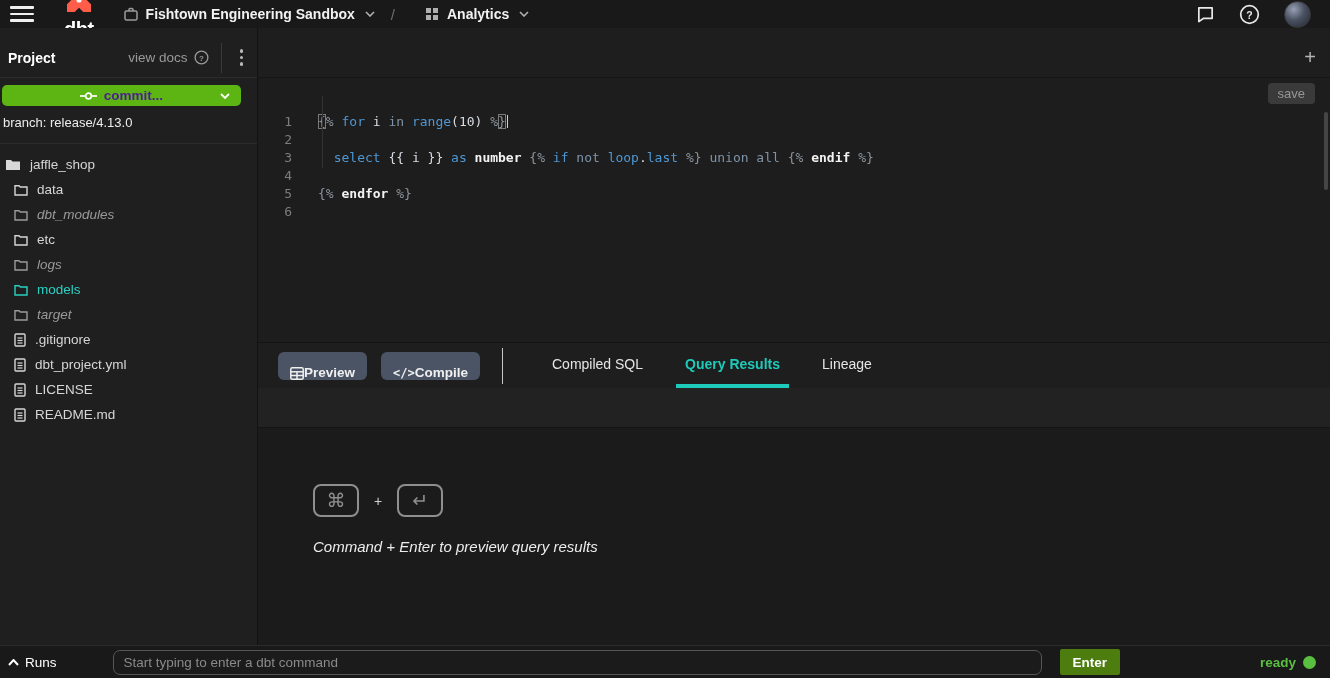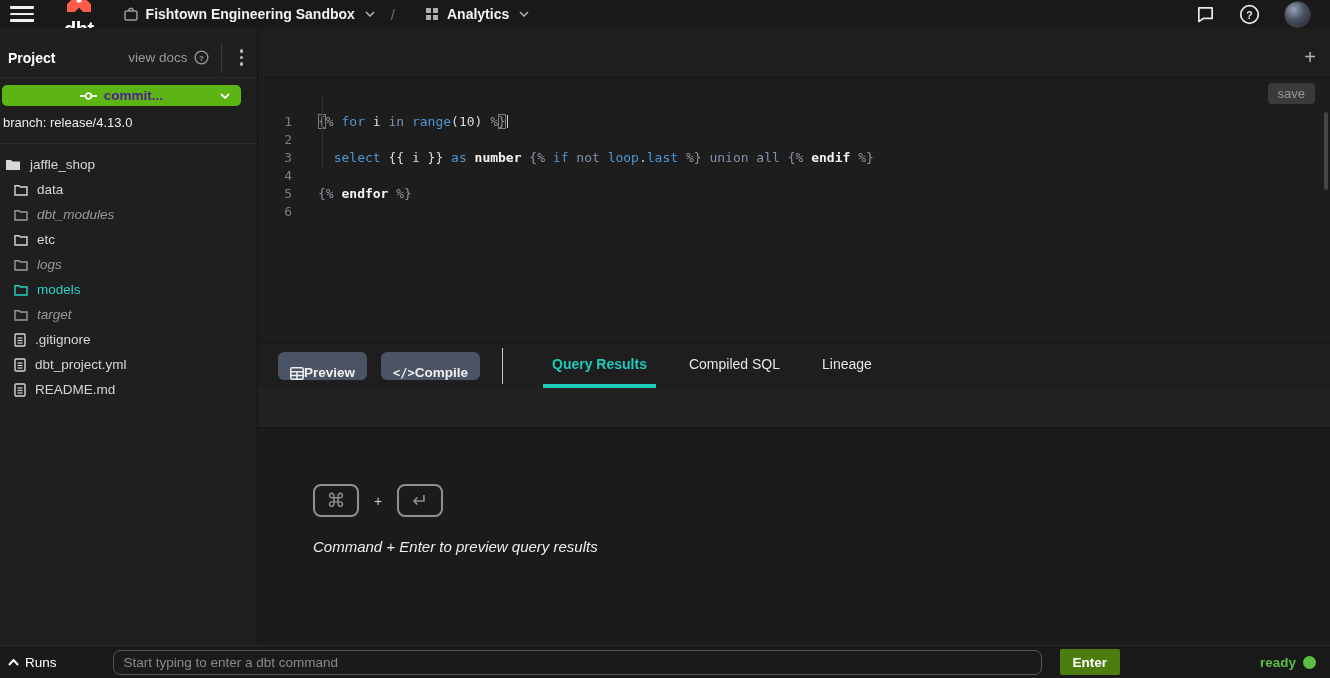--- a/index.html
+++ b/index.html
@@ -264,20 +264,29 @@
           </svg>
           <span>dbt_project.yml</span>
         </div>
         <div class="tree-row lvl1">
           <svg width="12" height="14" viewBox="0 0 12 14">
             <rect x="1" y="1" width="10" height="12" rx="1" fill="none" stroke="currentColor" stroke-width="1.4"></rect>
             <line x1="3.5" y1="5" x2="8.5" y2="5" stroke="currentColor" stroke-width="1.2"></line>
             <line x1="3.5" y1="7.5" x2="8.5" y2="7.5" stroke="currentColor" stroke-width="1.2"></line>
             <line x1="3.5" y1="10" x2="8.5" y2="10" stroke="currentColor" stroke-width="1.2"></line>
           </svg>
+          <span>LICENSE</span>
+        </div>
+        <div class="tree-row lvl1">
+          <svg width="12" height="14" viewBox="0 0 12 14">
+            <rect x="1" y="1" width="10" height="12" rx="1" fill="none" stroke="currentColor" stroke-width="1.4"></rect>
+            <line x1="3.5" y1="5" x2="8.5" y2="5" stroke="currentColor" stroke-width="1.2"></line>
+            <line x1="3.5" y1="7.5" x2="8.5" y2="7.5" stroke="currentColor" stroke-width="1.2"></line>
+            <line x1="3.5" y1="10" x2="8.5" y2="10" stroke="currentColor" stroke-width="1.2"></line>
+          </svg>
           <span>README.md</span>
         </div>
       </div>
   </div>
 
   <div class="main">
     <div class="tabbar">
       <div class="tabs-row">
         <div class="new-tab">
           <span>+</span>
@@ -325,25 +334,25 @@
           <line x1="0.8" y1="8.5" x2="13.2" y2="8.5" stroke="#f0f0f0" stroke-width="1.5"></line>
         </svg>
         <span>Preview</span>
       </button>
       <button class="tool-btn">
         <span class="code-glyph">&lt;/&gt;</span>
         <span>Compile</span>
       </button>
       <div class="tdivider"></div>
       <div class="rtabs">
+        <div class="rtab">
+          <span>Compiled SQL</span>
+        </div>
         <div class="rtab active">
           <span>Query Results</span>
-        </div>
-        <div class="rtab">
-          <span>Compiled SQL</span>
         </div>
         <div class="rtab">
           <span>Lineage</span>
         </div>
       </div>
     </div>
 
     <div class="results-header"></div>
 
     <div class="results-body">

